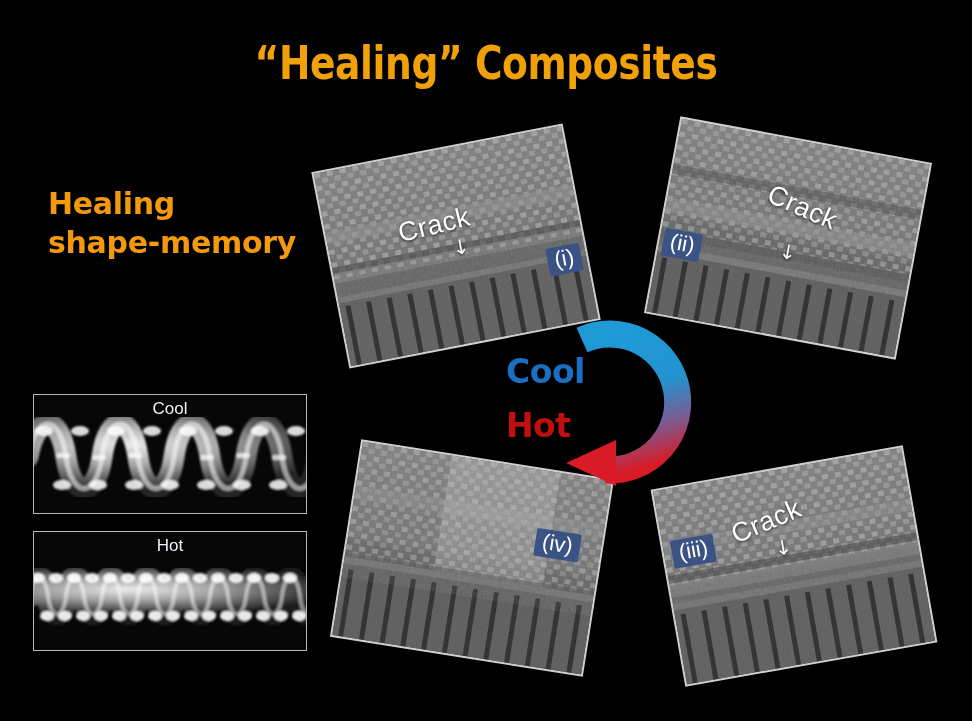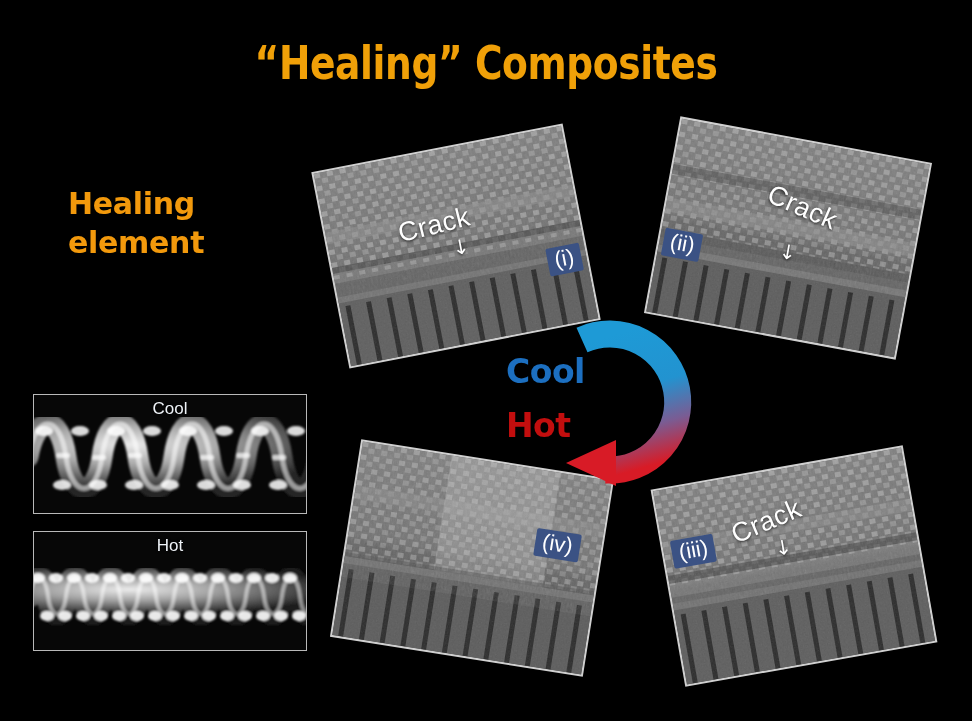--- a/index.html
+++ b/index.html
@@ -35,21 +35,21 @@
     letter-spacing: -0.5px;
     transform: scaleX(0.80);
     transform-origin: 486px 50%;
     white-space: nowrap;
     line-height: 1.05;
   }
 
   
   #caption {
     position: absolute;
-    left: 68px;
+    left: 48px;
     top: 184px;
     width: 280px;
     color: #F2990C;
     font-family: "DejaVu Sans", sans-serif;
     font-weight: bold;
     font-size: 30px;
     line-height: 1.30;
     letter-spacing: -0.3px;
   }
 
@@ -160,21 +160,21 @@
 </style>
 </head>
 <body>
 
 <div id="slide">
 
   <div id="title">“Healing” Composites</div>
 
   <div id="caption">
     <div>Healing</div>
-    <div>element</div>
+    <div>shape-memory</div>
   </div>
 
   <div class="inset" id="inset-cool">
     <svg class="coil-svg" viewBox="0 0 272 118" preserveAspectRatio="none">
       <defs>
         <radialGradient id="cg1" cx="35%" cy="32%" r="72%">
           <stop offset="0%" stop-color="#ffffff"></stop>
           <stop offset="42%" stop-color="#b8b8b8"></stop>
           <stop offset="100%" stop-color="#262626"></stop>
         </radialGradient>

